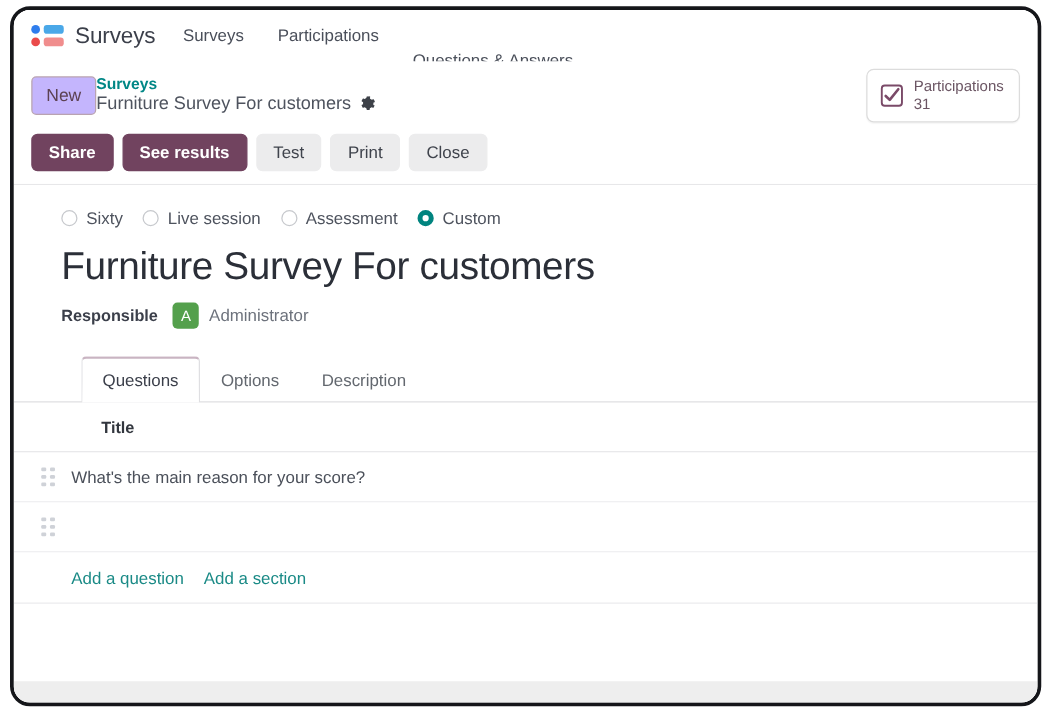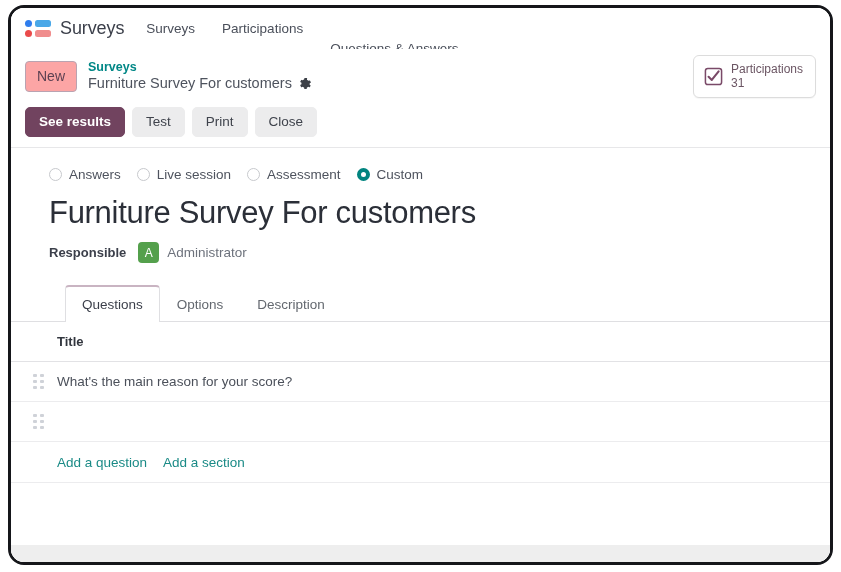--- a/index.html
+++ b/index.html
@@ -103,27 +103,26 @@
   }
 
   .cp-left {
     display: flex;
     align-items: center;
   }
 
   .btn-new {
     border: 1px solid #b9a3b1;
     border-radius: 4px;
-    background: #fca5a5;
+    background: #c4b5fd;
     color: #5c4152;
     font-size: 14px;
     padding: 7px 11px 8px 11px;
     line-height: 1;
     cursor: pointer;
-    margin-right: 11px;
     white-space: nowrap;
   }
 
   .breadcrumb { display: flex; flex-direction: column; line-height: 1.18; }
   .bc-parent {
     font-size: 12.5px;
     color: #018786;
     font-weight: bold;
     cursor: pointer;
     white-space: nowrap;
@@ -291,21 +290,21 @@
     margin-left: 16px;
   }
 
   
   .qtable { display: flex; flex-direction: column; }
   .qhead {
     display: flex;
     align-items: center;
     height: 39px;
     border-bottom: 1px solid #e2e2e5;
-    padding-left: 46px;
+    padding-left: 70px;
     background: #ffffff;
   }
   .qhead-title { font-size: 13px; font-weight: bold; color: #32363e; }
 
   .qrow {
     display: flex;
     align-items: center;
     height: 39px;
     border-bottom: 1px solid #ececee;
     padding-left: 22px;
@@ -396,33 +395,34 @@
             </span>
             <span class="stat-text">
               <span class="stat-label">Participations</span>
               <span class="stat-value">31</span>
             </span>
           </div>
         </div>
       </div>
 
       <div class="actions-bar">
+        <div class="abtn primary">Share</div>
         <div class="abtn primary">See results</div>
         <div class="abtn secondary">Test</div>
         <div class="abtn secondary">Print</div>
         <div class="abtn secondary">Close</div>
       </div>
 
       <div class="sheet-scroll">
         <div class="sheet">
 
           <div class="radio-row">
             <label class="radio-opt">
               <span class="radio-circle"></span>
-              <span class="radio-label">Answers</span>
+              <span class="radio-label">Sixty</span>
             </label>
             <label class="radio-opt">
               <span class="radio-circle"></span>
               <span class="radio-label">Live session</span>
             </label>
             <label class="radio-opt">
               <span class="radio-circle"></span>
               <span class="radio-label">Assessment</span>
             </label>
             <label class="radio-opt">

